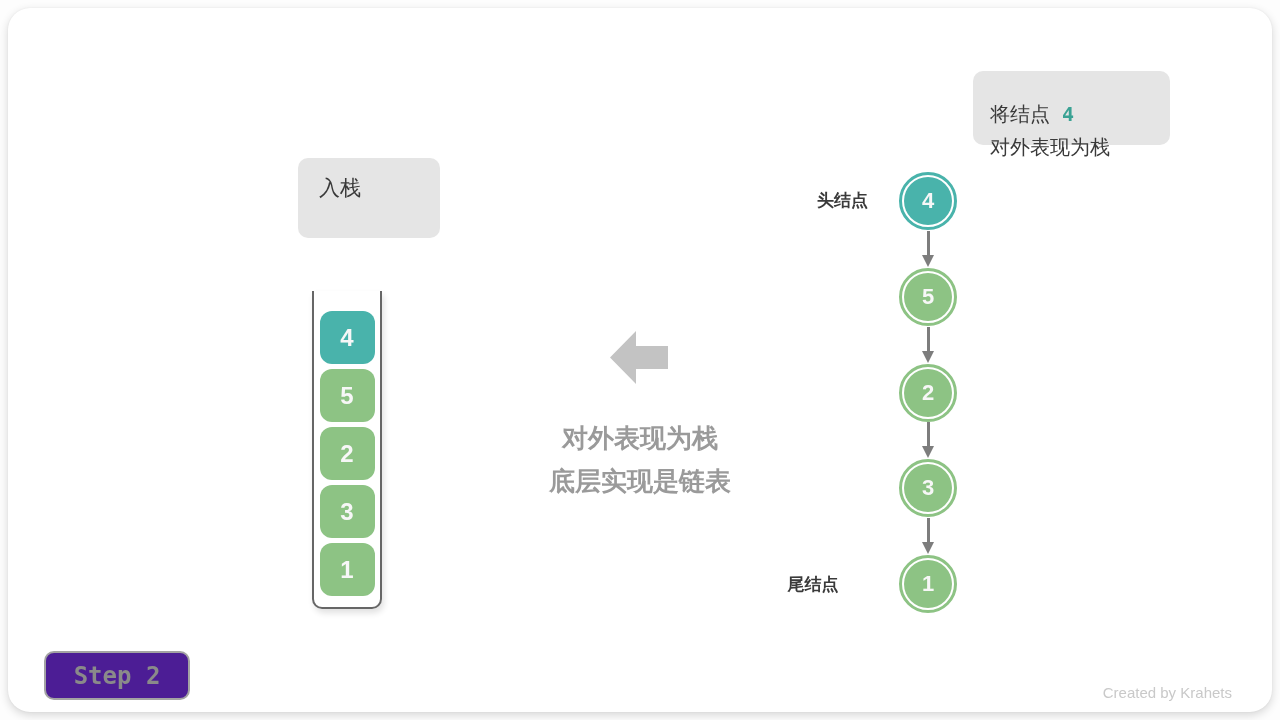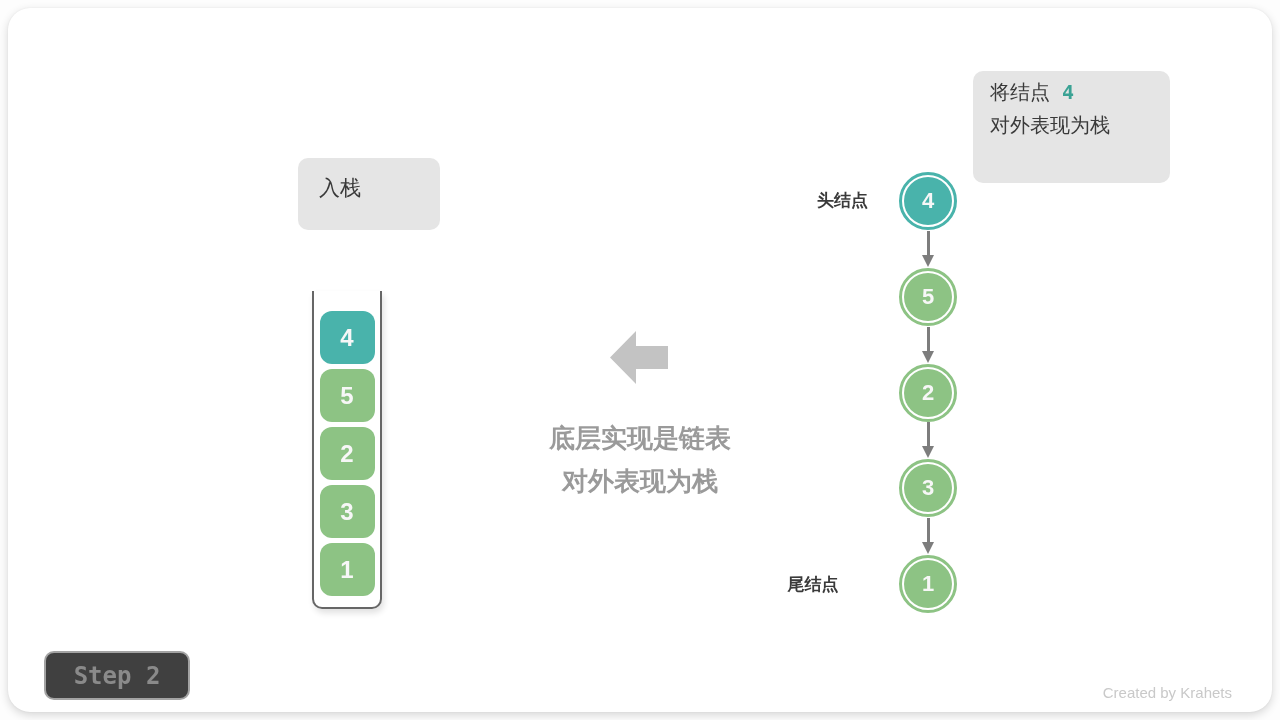--- a/index.html
+++ b/index.html
@@ -15,23 +15,23 @@
     box-shadow: 0 3px 10px rgba(0,0,0,0.16), 0 0 2px rgba(0,0,0,0.06);
   }
   .abs { position: absolute; }
 
   
   .gray-box {
     background: var(--gray-box, #e5e5e5);
     border-radius: 10px;
     color: var(--dark-text, #3a3a3a);
   }
-  .push-box { left: 290px; top: 150px; width: 142px; height: 72px; padding: 13px 0 0 21px; box-sizing: border-box; }
+  .push-box { left: 290px; top: 150px; width: 142px; height: 80px; padding: 13px 0 0 21px; box-sizing: border-box; }
   .push-box .line { line-height: 33px; font-size: 21px; }
-  .annotation-box { left: 965px; top: 63px; width: 197px; height: 112px; padding: 5px 0 0 17px; box-sizing: border-box; }
+  .annotation-box { left: 965px; top: 63px; width: 197px; height: 74px; padding: 27px 0 0 17px; box-sizing: border-box; }
   .annotation-box .line { line-height: 33px; font-size: 20px; }
   .mono { font-family: "DejaVu Sans Mono", "Liberation Mono", monospace; }
   .accent-num {
     color: var(--teal-text, #3aa294);
     font-weight: bold;
     font-family: "DejaVu Sans Mono", "Liberation Mono", monospace;
   }
 
   
   .stack-container {
@@ -92,21 +92,21 @@
   .down-arrow .head {
     position: absolute; left: 0; top: 24px; width: 0; height: 0;
     border-left: 6px solid transparent; border-right: 6px solid transparent;
     border-top: 12px solid var(--link-arrow, #7d7d7d);
   }
 
   
   .step-badge {
     left: 36px; top: 643px; width: 146px; height: 49px;
     border: 2px solid var(--step-border, #a3a3a3); border-radius: 10px;
-    background: #404040; box-sizing: border-box;
+    background: #4c1d95; box-sizing: border-box;
     display: flex; align-items: center; justify-content: center;
     font-family: "DejaVu Sans Mono", "Liberation Mono", monospace;
     font-size: 24px; font-weight: bold; color: var(--step-text, #8a8a8a);
   }
   .credit {
     right: 40px; top: 676px;
     font-family: Liberation Sans, sans-serif;
     font-size: 15px; color: var(--credit-text, #c9c9c9);
   }
 </style>
@@ -142,22 +142,22 @@
       </div>
   </div>
 
   <div class="abs big-arrow">
     <svg width="58" height="53" viewBox="0 0 58 53" xmlns="http://www.w3.org/2000/svg">
       <path d="M0 26.5 L26 0 L26 15 L58 15 L58 38 L26 38 L26 53 Z" fill="#c3c3c3"></path>
     </svg>
   </div>
 
   <div class="abs caption">
+    <div>对外表现为栈</div>
     <div>底层实现是链表</div>
-    <div>对外表现为栈</div>
   </div>
 
   <div class="abs node-label" style="left:750px; top:181px;">头结点</div>
   <div class="abs node-label" style="left:750px; top:565px;text-align:center;">尾结点</div>
 
   <div class="abs node teal" style="left:891px; top:164px;">
       <div class="inner">4</div>
     </div>
   <div class="abs node" style="left:891px; top:260px;">
       <div class="inner">5</div>

